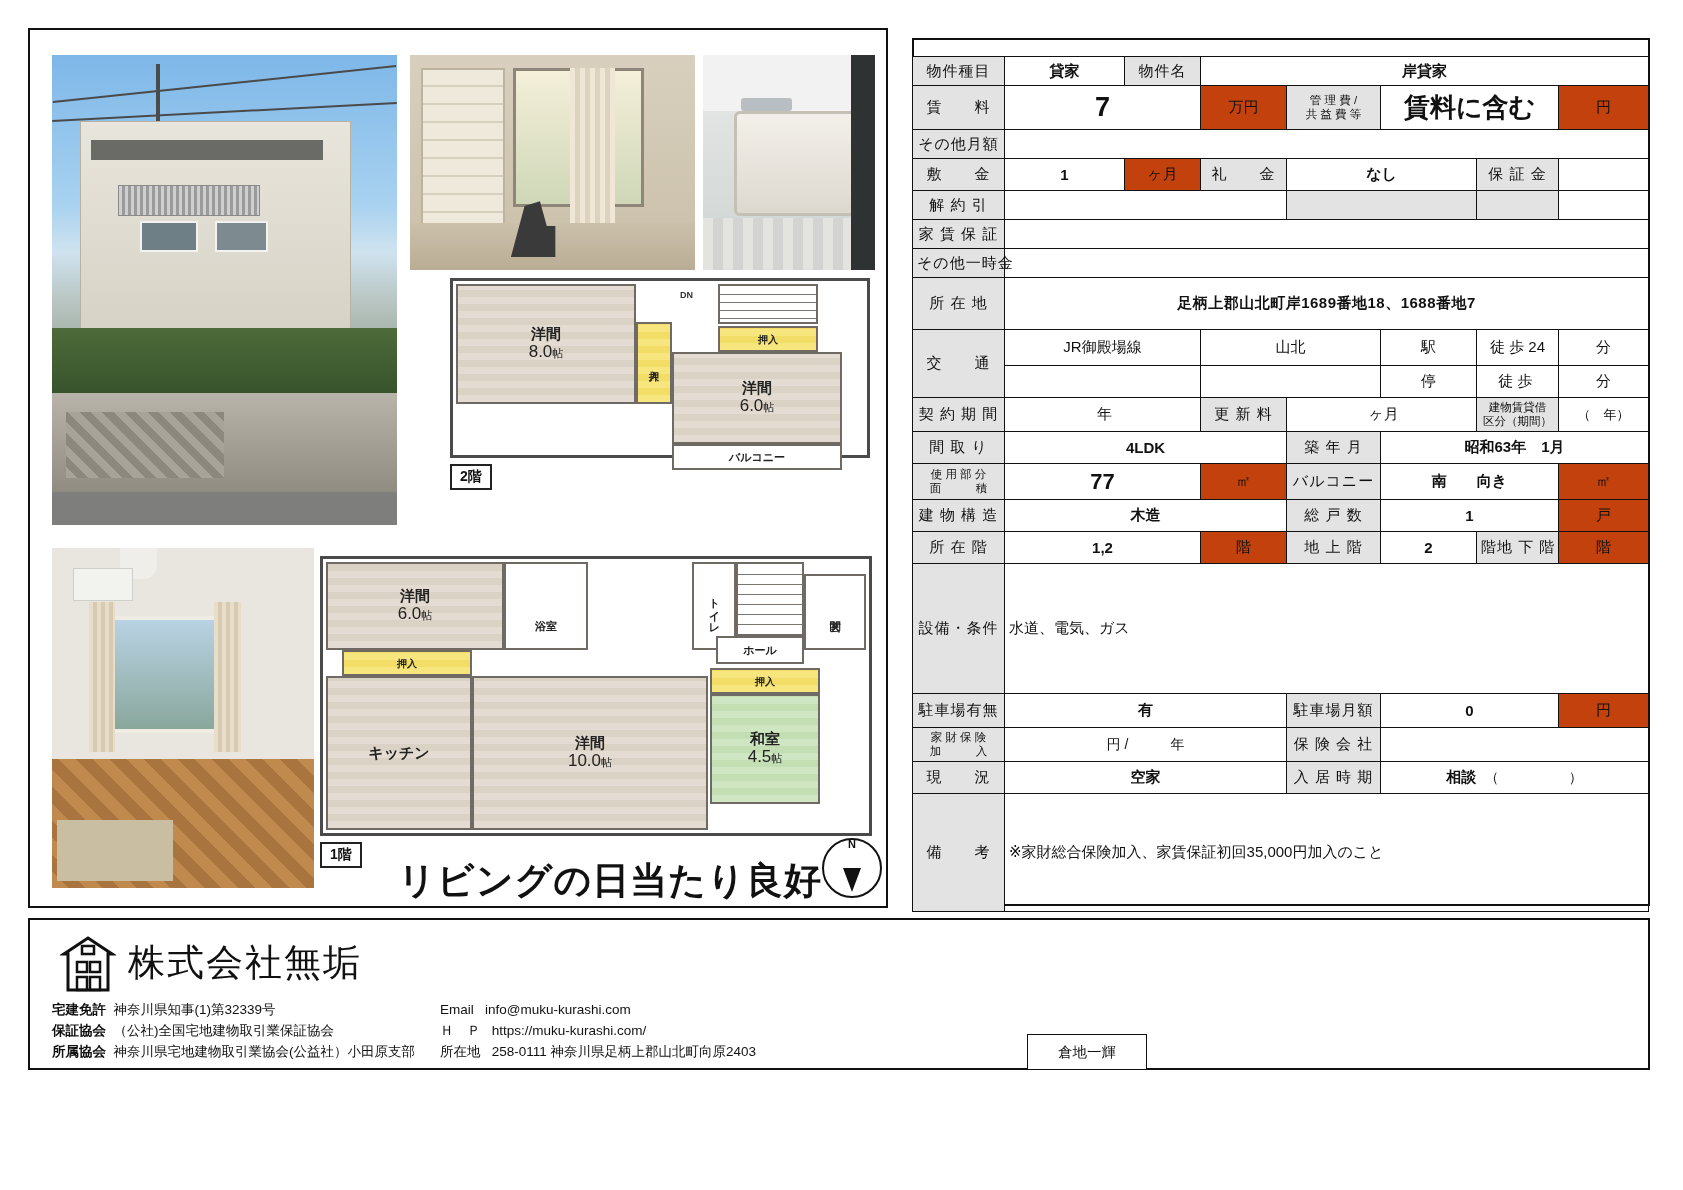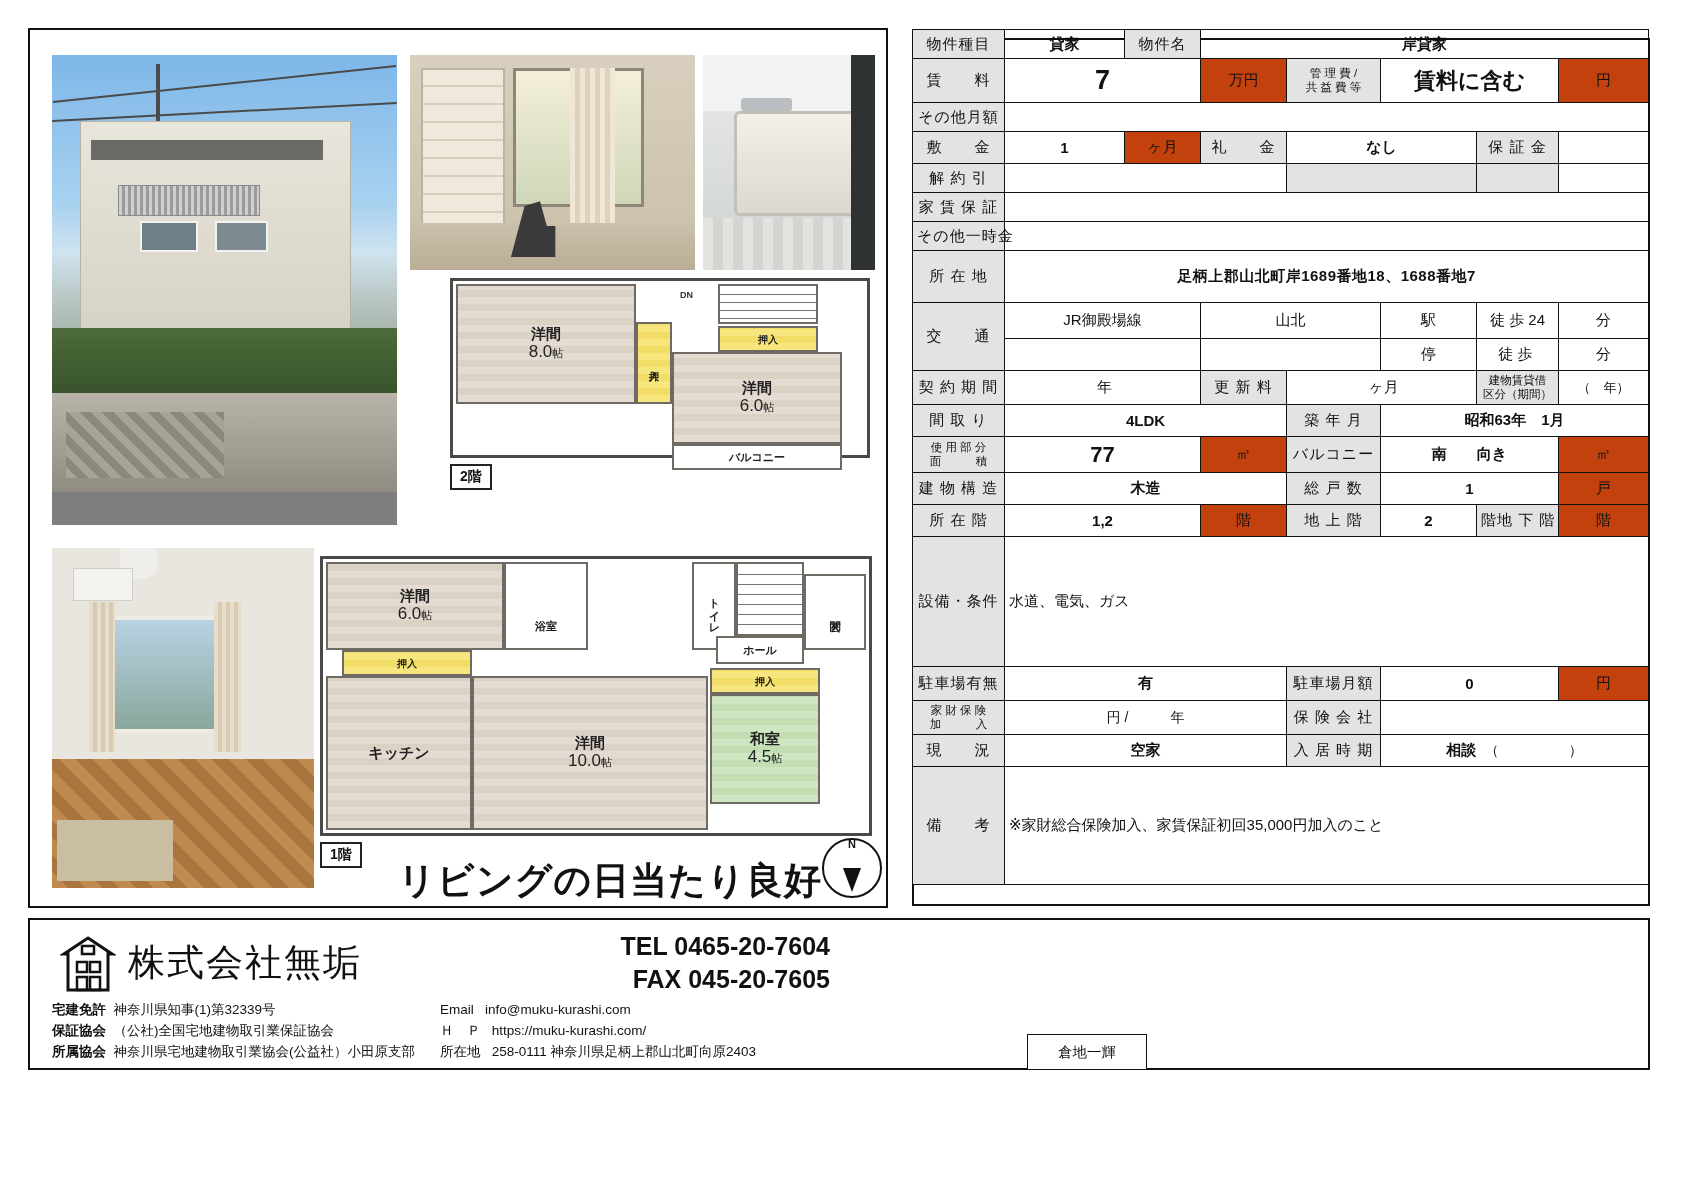--- a/index.html
+++ b/index.html
@@ -76,21 +76,21 @@
   .stair i{position:absolute;left:0;width:100%;height:0;border-top:1.5px solid #7a756d;}
   .floor-tag{position:absolute;border:2px solid #222;background:#fff;font-size:14px;font-weight:700;padding:2px 8px;}
   .tiny-lbl{position:absolute;font-size:9px;font-weight:700;color:#333;}
   .catch{position:absolute;left:398px;top:856px;font-size:37px;font-weight:700;letter-spacing:1px;color:#111;}
   .compass{position:absolute;left:822px;top:838px;width:56px;height:56px;border-radius:50%;background:#fff;border:2px solid #111;}
   .compass:before{content:"";position:absolute;left:50%;top:4px;margin-left:-9px;border-left:9px solid transparent;border-right:9px solid transparent;border-bottom:24px solid #fff;}
   .compass:after{content:"";position:absolute;left:50%;bottom:4px;margin-left:-9px;border-left:9px solid transparent;border-right:9px solid transparent;border-top:24px solid #111;}
   .compass span{position:absolute;left:50%;top:-2px;transform:translateX(-50%);font-size:11px;font-weight:700;z-index:3;}
 
   
-  table.spec{position:absolute;left:912px;top:29px;width:702px;border-collapse:collapse;table-layout:fixed;}
+  table.spec{position:absolute;left:912px;top:56px;width:702px;border-collapse:collapse;table-layout:fixed;}
   table.spec td{border:1px solid #111;padding:0 4px;height:28px;font-size:15px;vertical-align:middle;}
   td.lbl{background:#e3e3e3;text-align:center;font-size:13.5px;letter-spacing:1px;white-space:nowrap;}
   td.lbl.sm{font-size:11.5px;letter-spacing:0;line-height:1.15;}
   td.val{text-align:center;}
   td.val.l{text-align:left;padding-left:14px;}
   td.unit{text-align:center;font-size:13px;background:#c2410c;}
   .bigname{font-size:20px;font-weight:700;}
   .addr{font-size:19px;font-weight:700;letter-spacing:.5px;}
   .traf{font-size:16px;}
   .mid{font-size:17px;font-weight:700;}
@@ -275,21 +275,21 @@
     </tr>
 
     <tr style="height:44px;">
       <td class="lbl">賃　　料</td>
       <td colspan="2" class="val" style="font-size:27px;font-weight:700;">7</td>
       <td class="unit">万円</td>
       <td class="lbl sm">
         <div>管 理 費 /</div>
         <div>共 益 費 等</div>
       </td>
-      <td colspan="2" class="val" style="font-size:22px;font-weight:700;">賃料に含む</td>
+      <td colspan="2" class="val" style="font-size:26px;font-weight:700;">賃料に含む</td>
       <td class="unit">円</td>
     </tr>
 
     <tr>
       <td class="lbl">その他月額</td>
       <td colspan="7" class="val l"></td>
     </tr>
 
     <tr style="height:32px;">
       <td class="lbl">敷　　金</td>
@@ -429,24 +429,20 @@
   <svg class="logo" viewBox="0 0 56 56">
     <path d="M28 2 L52 18 L48 18 L48 54 L8 54 L8 18 L4 18 Z" fill="none" stroke="#111" stroke-width="3"></path>
     <rect x="17" y="26" width="10" height="10" fill="none" stroke="#111" stroke-width="2.5"></rect>
     <rect x="30" y="26" width="10" height="10" fill="none" stroke="#111" stroke-width="2.5"></rect>
     <rect x="17" y="41" width="10" height="13" fill="none" stroke="#111" stroke-width="2.5"></rect>
     <rect x="30" y="41" width="10" height="13" fill="none" stroke="#111" stroke-width="2.5"></rect>
     <path d="M22 10 h12 v8 h-12 z" fill="none" stroke="#111" stroke-width="2.5"></path>
   </svg>
   <div class="company">株式会社無垢</div>
 
-  <div class="telblock">
-    <div><span>TEL</span> <span>0465-20-7604</span></div>
-    <div><span>FAX</span> <span>045-20-7605</span></div>
-  </div>
 
   <div class="licinfo">
     <div><b>宅建免許</b>&nbsp;&nbsp;<span>神奈川県知事(1)第32339号</span></div>
     <div><b>保証協会</b>&nbsp;&nbsp;<span>（公社)全国宅地建物取引業保証協会</span></div>
     <div><b>所属協会</b>&nbsp;&nbsp;<span>神奈川県宅地建物取引業協会(公益社）小田原支部</span></div>
   </div>
 
   <div class="contact">
     <div><span>Email</span>&nbsp;&nbsp;&nbsp;<span>info@muku-kurashi.com</span></div>
     <div><span>Ｈ　Ｐ</span>&nbsp;&nbsp;&nbsp;<span>https://muku-kurashi.com/</span></div>

